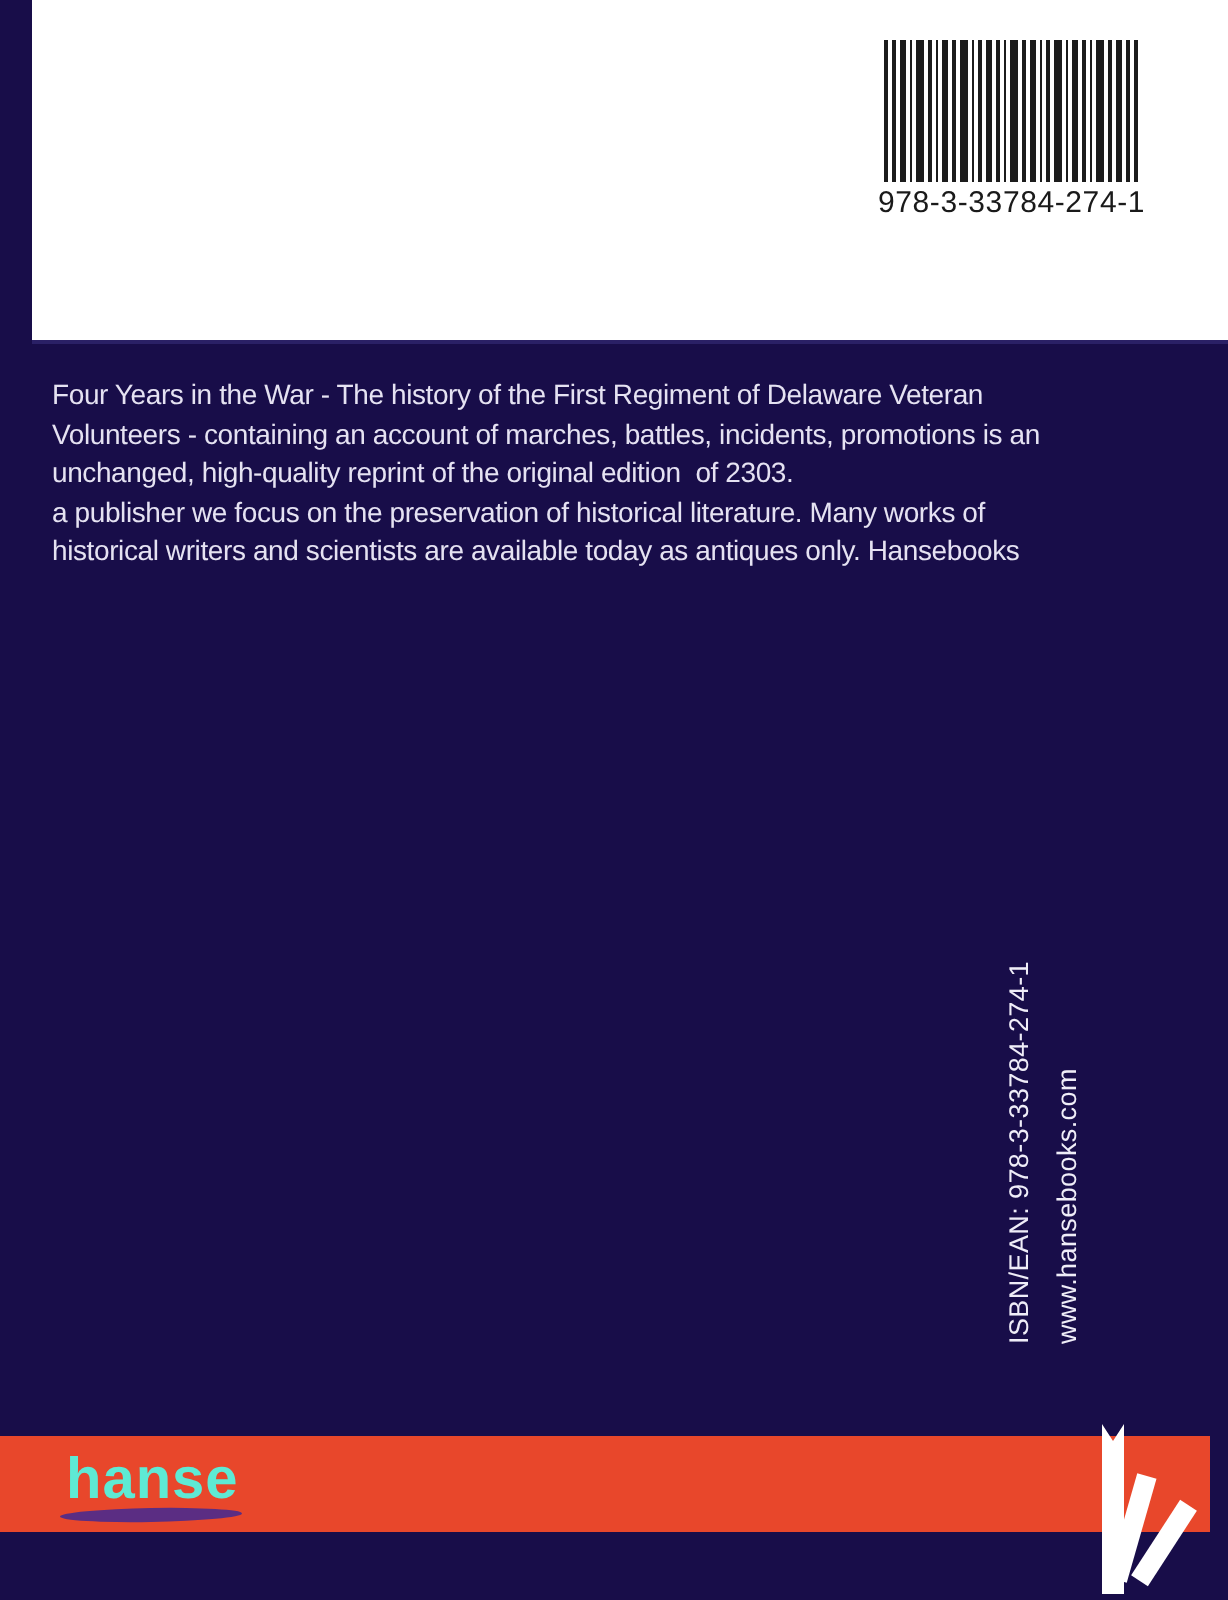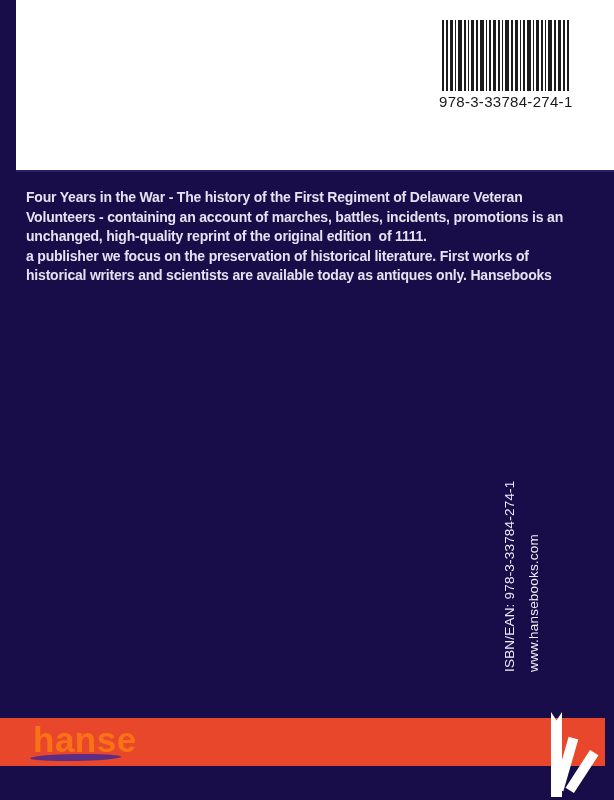--- a/index.html
+++ b/index.html
@@ -36,21 +36,21 @@
   
   .description {
     position: absolute;
     left: 26px; top: 188px;
     width: 580px;
     color: #e5e2f2;
     font-size: 14px;
     line-height: 19.5px;
     letter-spacing: -0.2px;
   }
-  .desc-line { white-space: pre; font-weight: bold; }
+  .desc-line { white-space: pre; }
   
   .vert {
     position: absolute;
     height: 18px;
     line-height: 18px;
     color: #efedf8;
     font-size: 13.5px;
     white-space: nowrap;
     transform: rotate(-90deg);
     transform-origin: 0 100%;
@@ -61,22 +61,22 @@
   
   .red-band {
     position: absolute;
     left: 0; top: 718px;
     width: 605px; height: 48px;
     background: #e8472b;
   }
   .hanse-wordmark {
     position: absolute;
     left: 33px; top: 725px;
-    color: #f97316;
-    font-size: 35px;
+    color: #5eead4;
+    font-size: 29px;
     font-weight: bold;
     letter-spacing: 0.5px;
     line-height: 30px;
   }
   .hanse-underline {
     position: absolute;
     left: 30px; top: 754px;
     width: 91px; height: 7px;
     background: #5b2d83;
     border-radius: 50%;
@@ -142,22 +142,22 @@
             <rect x="125" width="2" height="71"></rect>
         </g>
       </svg>
       <div class="barcode-number">978-3-33784-274-1</div>
     </div>
   </div>
 
   <div class="description">
     <div class="desc-line">Four Years in the War - The history of the First Regiment of Delaware Veteran</div>
     <div class="desc-line">Volunteers - containing an account of marches, battles, incidents, promotions is an</div>
-    <div class="desc-line">unchanged, high-quality reprint of the original edition  of 1111.</div>
-    <div class="desc-line">a publisher we focus on the preservation of historical literature. First works of</div>
+    <div class="desc-line">unchanged, high-quality reprint of the original edition  of 2303.</div>
+    <div class="desc-line">a publisher we focus on the preservation of historical literature. Many works of</div>
     <div class="desc-line">historical writers and scientists are available today as antiques only. Hansebooks</div>
   </div>
 
   <div class="vert vert-isbn">ISBN/EAN: 978-3-33784-274-1</div>
   <div class="vert vert-site">www.hansebooks.com</div>
 
   <div class="red-band"></div>
   <div class="hanse-wordmark">hanse</div>
   <div class="hanse-underline"></div>
 

